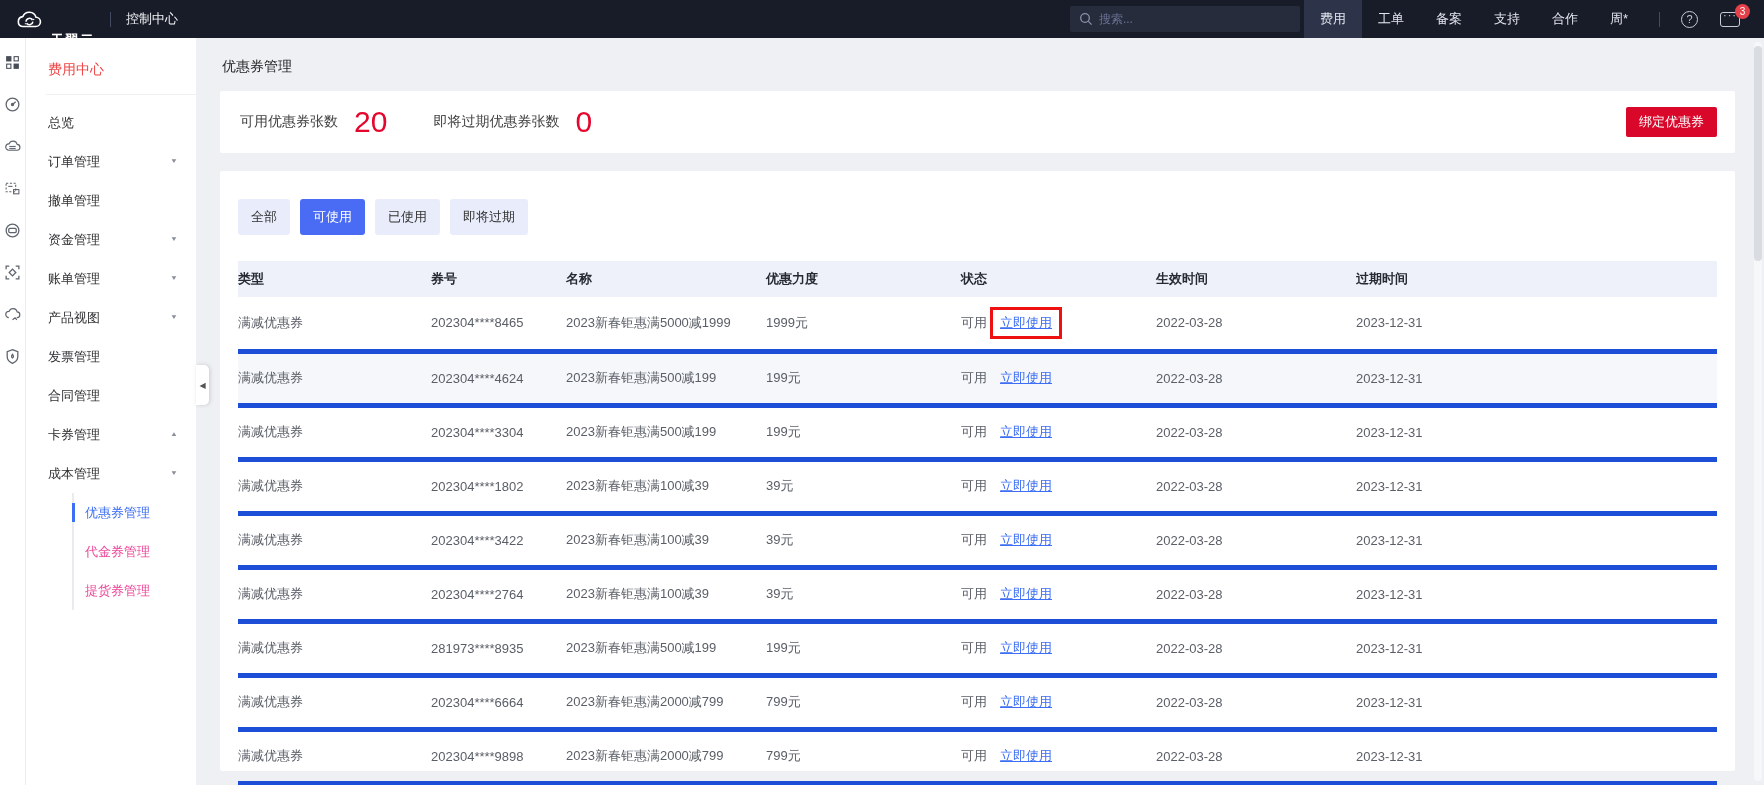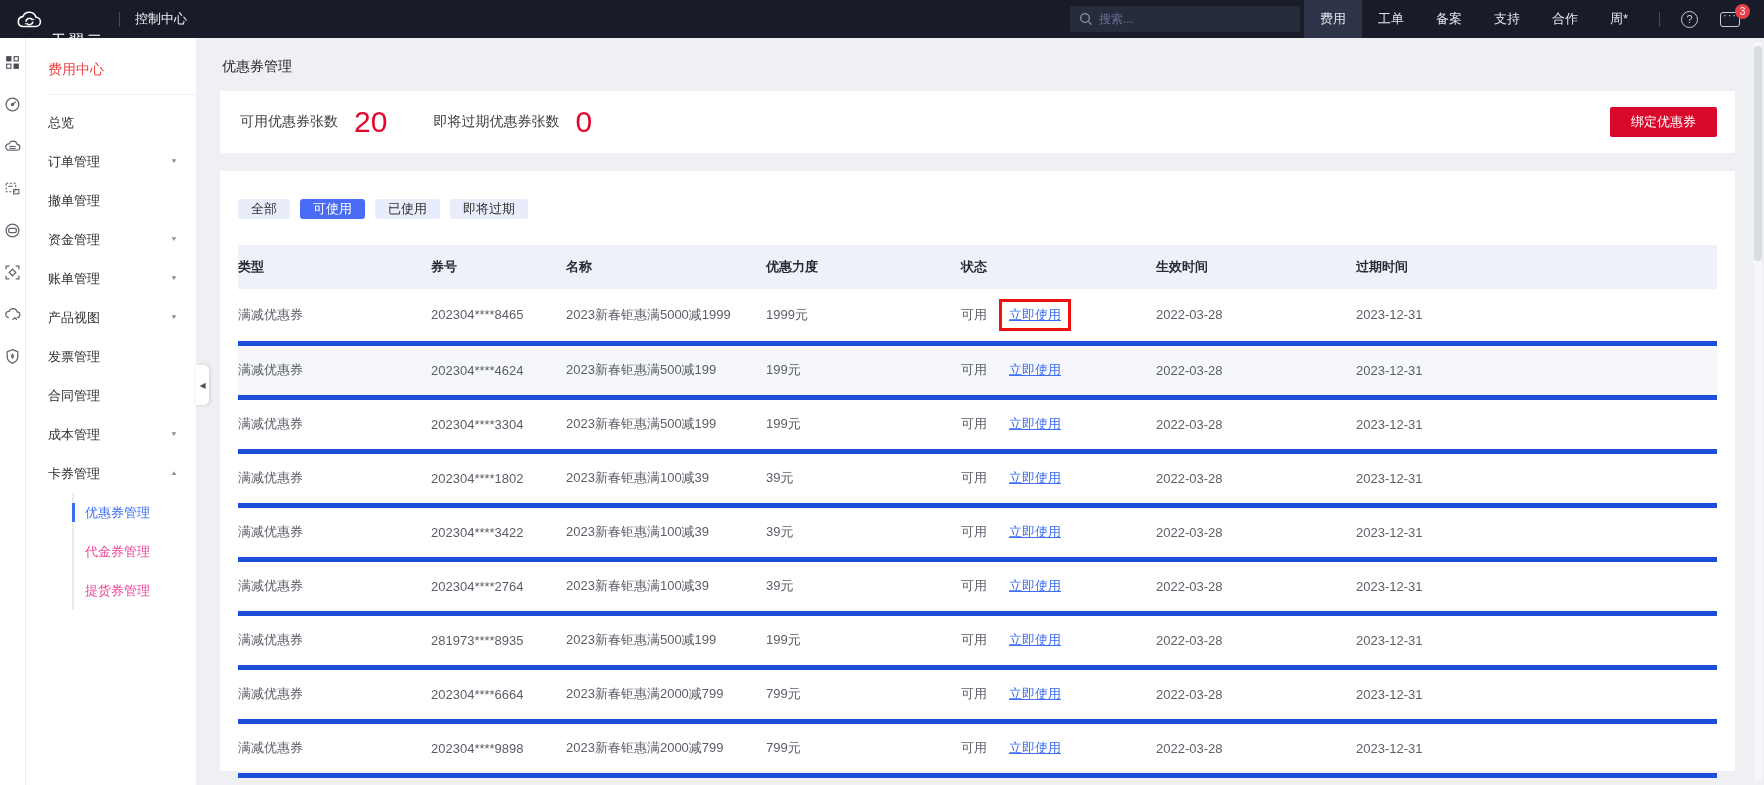--- a/index.html
+++ b/index.html
@@ -3,21 +3,21 @@
 <meta charset="utf-8">
 <style>
   * { box-sizing: border-box; margin: 0; padding: 0; }
   html,body { width:1764px; height:785px; overflow:hidden; }
   body { font-family:"Liberation Sans","DejaVu Sans",sans-serif; background:#eef0f4; position:relative; }
 
   
   .navbar { height:38px; background:#181c28; display:flex; align-items:stretch; color:#e8eaf1; position:relative; z-index:10; }
   .nav-left { display:flex; align-items:center; padding-left:16px; }
   .logo { display:flex; align-items:center; gap:8px; }
-  .brand-text { font-size:17px; color:#ffffff; letter-spacing:1px; font-weight:400;margin-top:44px; }
+  .brand-text { font-size:14px; color:#ffffff; letter-spacing:1px; font-weight:700;margin-top:44px; }
   .nav-divider { width:1px; height:15px; background:#434b60; margin:auto 15px; }
   .console-label { font-size:13px; color:#f0f1f5; display:flex; align-items:center; }
   .nav-spacer { flex:1; }
   .search-box { width:230px; height:26px; background:#262c3c; border-radius:2px; display:flex; align-items:center; gap:6px; padding:0 9px; margin:auto 4px auto 0; }
   .search-box input { flex:1; background:transparent; border:none; outline:none; color:#cfd4e2; font-size:12px; font-family:inherit; }
   .search-box input::placeholder { color:#687092; }
   .nav-menu { display:flex; align-items:stretch; }
   .nav-item { padding:0 16px; display:flex; align-items:center; font-size:13px; color:#e2e5ee; cursor:pointer; }
   .nav-item.active { background:#2d3449; }
   .nav-icons { display:flex; align-items:center; gap:22px; padding:0 24px 0 6px; }
@@ -44,35 +44,35 @@
   .sub-item.active::before { content:""; position:absolute; left:-2px; top:10px; bottom:10px; width:3px; background:#3d6ef5; }
   .collapse-tab { position:absolute; left:196px; top:365px; width:13px; height:40px; background:#fff; border-radius:0 5px 5px 0; box-shadow:1px 0 4px rgba(0,0,0,.15); display:flex; align-items:center; justify-content:center; font-size:8px; color:#555; z-index:6; cursor:pointer; }
 
   
   .content { position:absolute; left:196px; top:38px; right:0; bottom:0; background:#eef0f4; padding:0 29px 0 24px; overflow:hidden; }
   .page-title { font-size:14px; color:#262626; padding:20px 0 15px 2px; }
   .stats-card { background:#fff; height:62px; border-radius:2px; display:flex; align-items:center; padding:0 18px 0 20px; margin-bottom:18px; }
   .stat-label { font-size:14px; color:#404040; }
   .stat-value { font-size:30px; color:#e4062d; margin:0 46px 0 16px; line-height:1; }
   .stat-value.last { margin-right:0; }
-  .bind-btn { margin-left:auto; background:#d9082b; color:#fff; font-size:13px; height:30px; padding:0 21px; border:none; border-radius:2px; cursor:pointer; font-family:inherit; }
+  .bind-btn { margin-left:auto; background:#d9082b; color:#fff; font-size:13px; height:30px; padding:0 13px; border:none; border-radius:2px; cursor:pointer; font-family:inherit; }
 
   .table-card { background:#fff; border-radius:2px; padding:28px 18px 0; height:600px; }
   .filters { display:flex; gap:10px; margin-bottom:26px; }
-  .filter-btn { font-size:13px; height:20px; padding:0 13px; background:#e9edfb; color:#333; border:none; border-radius:3px; cursor:pointer; font-family:inherit; }
+  .filter-btn { font-size:13px; height:36px; padding:0 13px; background:#e9edfb; color:#333; border:none; border-radius:3px; cursor:pointer; font-family:inherit; }
   .filter-btn.active { background:#4a6cf5; color:#fff; }
 
   table { width:100%; border-collapse:collapse; table-layout:fixed; font-size:13px; }
-  thead tr { background:#eef1f9; height:44px; }
+  thead tr { background:#eef1f9; height:36px; }
   th { text-align:left; font-weight:700; color:#262b33; padding:0; }
   tbody tr { height:54px; border-bottom:5px solid #1d4ed8; }
   tbody tr.shaded { background:#f5f7fa; }
   td { color:#5a5e66; padding:0; }
   .use-link { color:#3d6ef5; text-decoration:underline; cursor:pointer; }
-  .status-text { margin-right:22px; }
+  .status-text { margin-right:13px; }
   .red-box { display:inline-block; border:3px solid #ee1111; padding:4px 7px; margin-left:-10px; }
   .red-box .use-link { margin:0; }
 
   
   .scrollbar-track { position:absolute; right:2px; top:42px; bottom:4px; width:8px; background:#f6f7f9; border-radius:4px; z-index:20; }
   .scrollbar-thumb { position:absolute; top:4px; left:0; width:8px; height:215px; background:#d9dce1; border-radius:4px; }
 </style>
 </head>
 <body>
 
@@ -203,26 +203,26 @@
         <span>产品视图</span>
         <span class="caret">▼</span>
       </div>
       <div class="side-item">
         <span>发票管理</span>
       </div>
       <div class="side-item">
         <span>合同管理</span>
       </div>
       <div class="side-item">
-        <span>成本管理</span>
-        <span class="caret">▼</span>
-      </div>
-      <div class="side-item">
         <span>卡券管理</span>
         <span class="caret">▲</span>
+      </div>
+      <div class="side-item">
+        <span>成本管理</span>
+        <span class="caret">▼</span>
       </div>
       <div class="sub-list">
         <div class="sub-item active">优惠券管理</div>
         <div class="sub-item">代金券管理</div>
         <div class="sub-item">提货券管理</div>
       </div>
     </div>
 </div>
 <div class="collapse-tab">◀</div>
 

